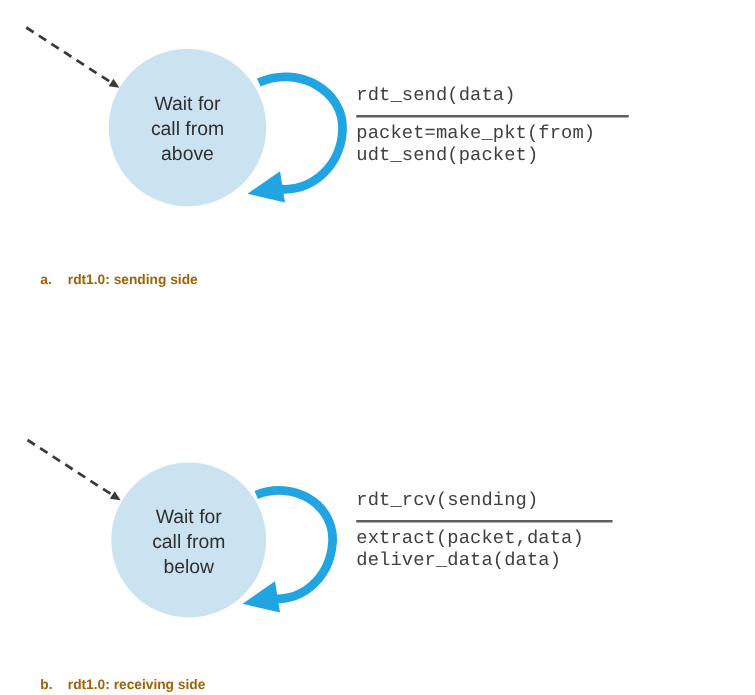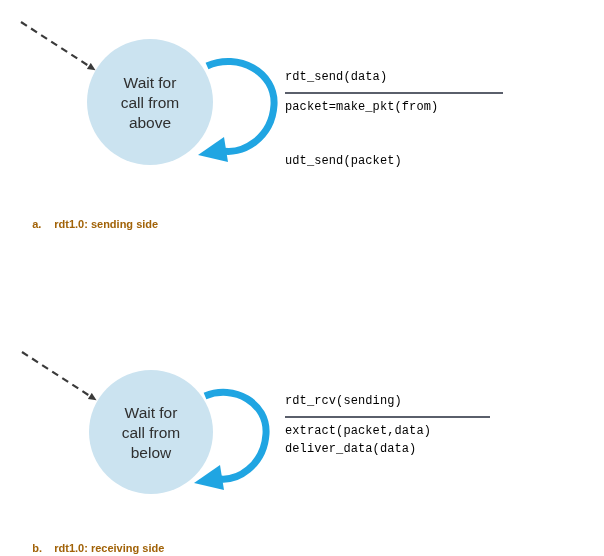--- a/index.html
+++ b/index.html
@@ -35,22 +35,22 @@
   .state-label {
     font-family: "Liberation Sans", sans-serif;
     font-size: 15.5px;
     fill: #2f2f2f;
     text-anchor: middle;
   }
 
   .code-block {
     position: absolute;
     font-family: "Liberation Mono", monospace;
-    font-size: 12px;
-    color: #000000;
+    font-size: 15px;
+    color: #404040;
     letter-spacing: 0.1px;
     white-space: pre;
     line-height: 18px;
   }
   .code-event  { left: 285px; }
   .code-action { left: 285px; }
 
   .divider {
     position: absolute;
     height: 2px;
@@ -92,21 +92,21 @@
     <text class="state-label" x="150" y="88">Wait for</text>
     <text class="state-label" x="150" y="108">call from</text>
     <text class="state-label" x="150" y="128">above</text>
   </svg>
 
   <div class="code-block code-event" style="top:68px;">rdt_send(data)</div>
 
   <div class="divider" style="left:285px; top:92px; width:218px;"></div>
 
   <div class="code-block code-action" style="top:98px;">packet=make_pkt(from)</div>
-  <div class="code-block code-action" style="top:116px;margin-top:36px;">udt_send(packet)</div>
+  <div class="code-block code-action" style="top:116px;">udt_send(packet)</div>
 
   <div class="caption" style="left:20px; top:206px;">
     <span class="cap-letter">a.</span><span>rdt1.0: sending side</span>
   </div>
 </div>
 
 <div class="figure" id="figure-b">
 
   <svg class="fsm-svg" viewBox="0 0 604 230">
     <defs>

